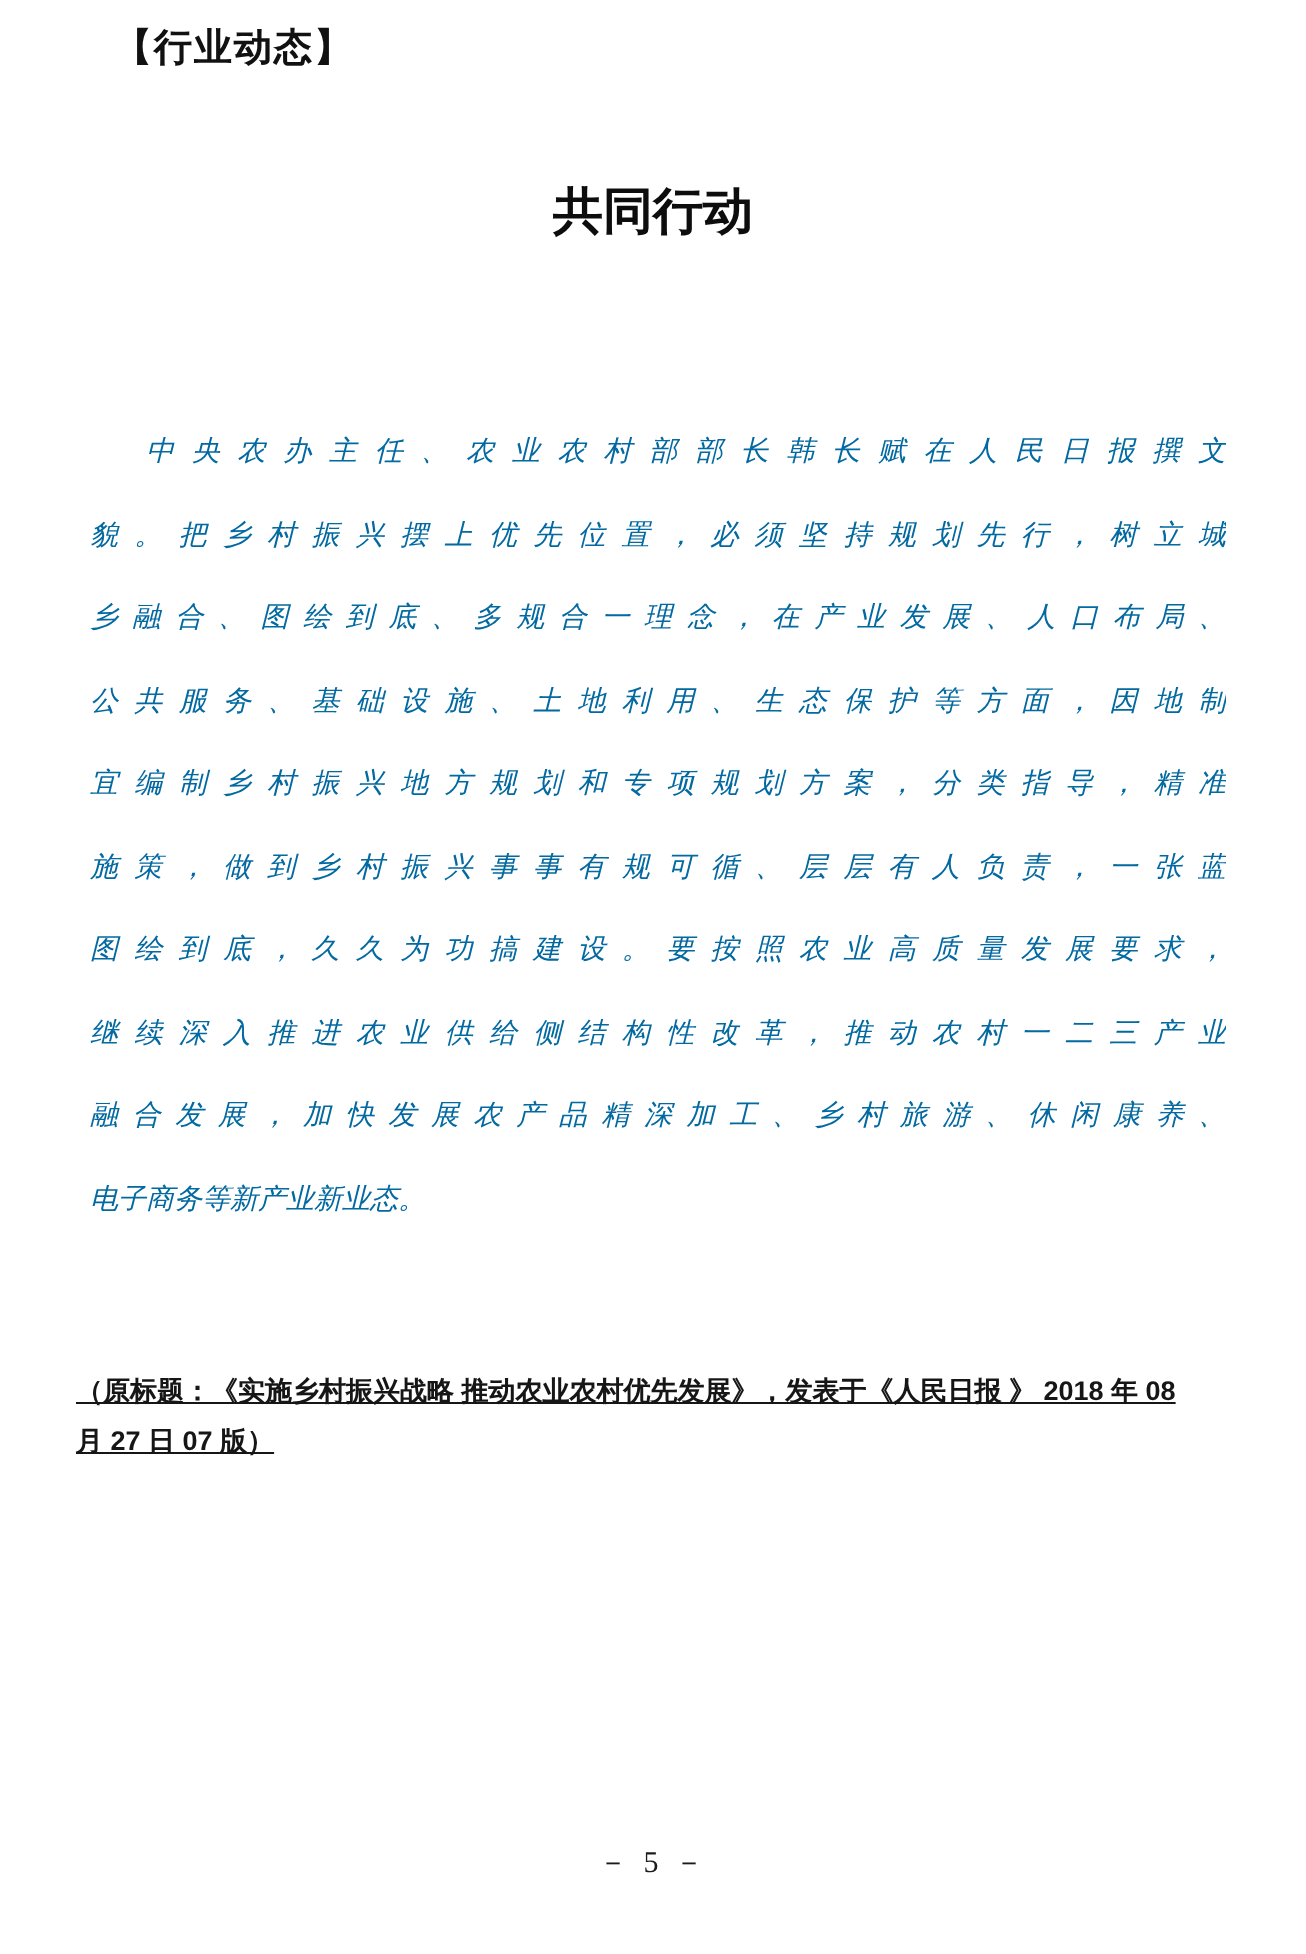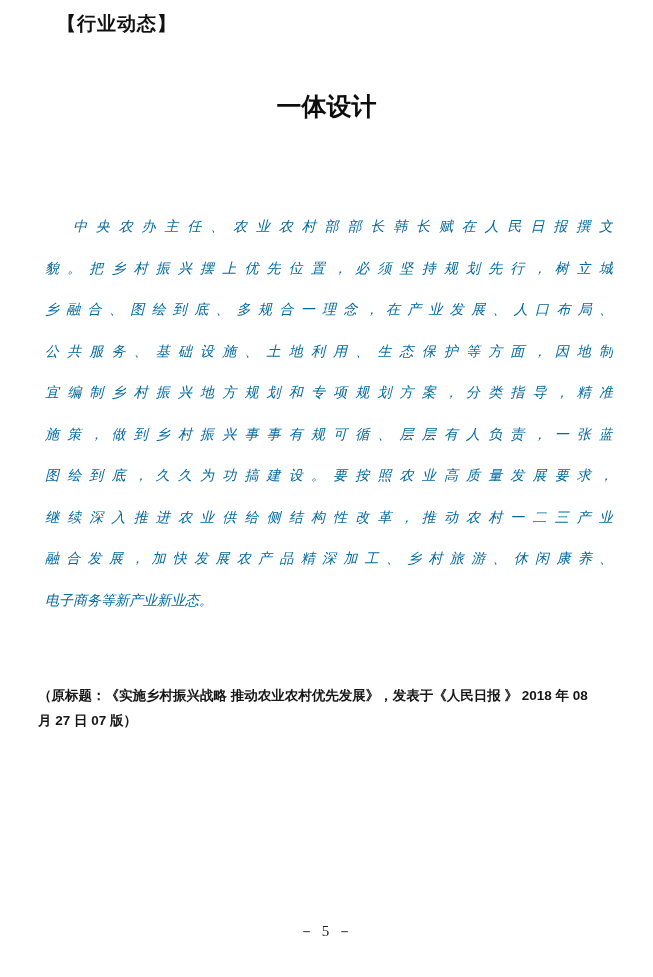--- a/index.html
+++ b/index.html
@@ -57,20 +57,21 @@
   .footnote {
     position: absolute;
     top: 683px;
     left: 38px;
     width: 580px;
     font-family: "Liberation Sans", "DejaVu Sans", sans-serif;
     font-weight: bold;
     font-size: 13.5px;
     line-height: 25px;
     color: #161616;
+    text-decoration: underline;
   }
   .page-number {
     position: absolute;
     top: 922px;
     left: 0;
     width: 100%;
     text-align: center;
     font-family: "Liberation Serif", "DejaVu Serif", serif;
     font-size: 15px;
     letter-spacing: 2px;
@@ -78,21 +79,21 @@
   }
 </style>
 </head>
 <body>
 
 <div class="page">
 
   <div class="section-tag">【行业动态】</div>
 
   <div class="article-title">
-    <div>一体设计</div>
+    <div>共同行动</div>
   </div>
 
   <div class="article-body">
     <div class="body-line first">中央农办主任、农业农村部部长韩长赋在人民日报撰文</div>
     <div class="body-line">貌。把乡村振兴摆上优先位置，必须坚持规划先行，树立城</div>
     <div class="body-line">乡融合、图绘到底、多规合一理念，在产业发展、人口布局、</div>
     <div class="body-line">公共服务、基础设施、土地利用、生态保护等方面，因地制</div>
     <div class="body-line">宜编制乡村振兴地方规划和专项规划方案，分类指导，精准</div>
     <div class="body-line">施策，做到乡村振兴事事有规可循、层层有人负责，一张蓝</div>
     <div class="body-line">图绘到底，久久为功搞建设。要按照农业高质量发展要求，</div>

